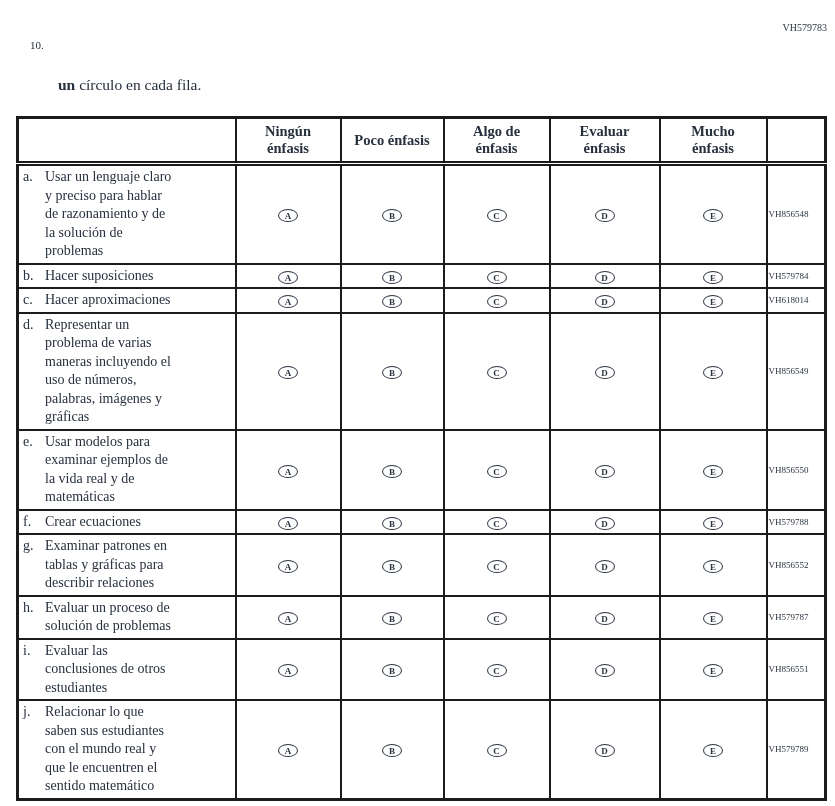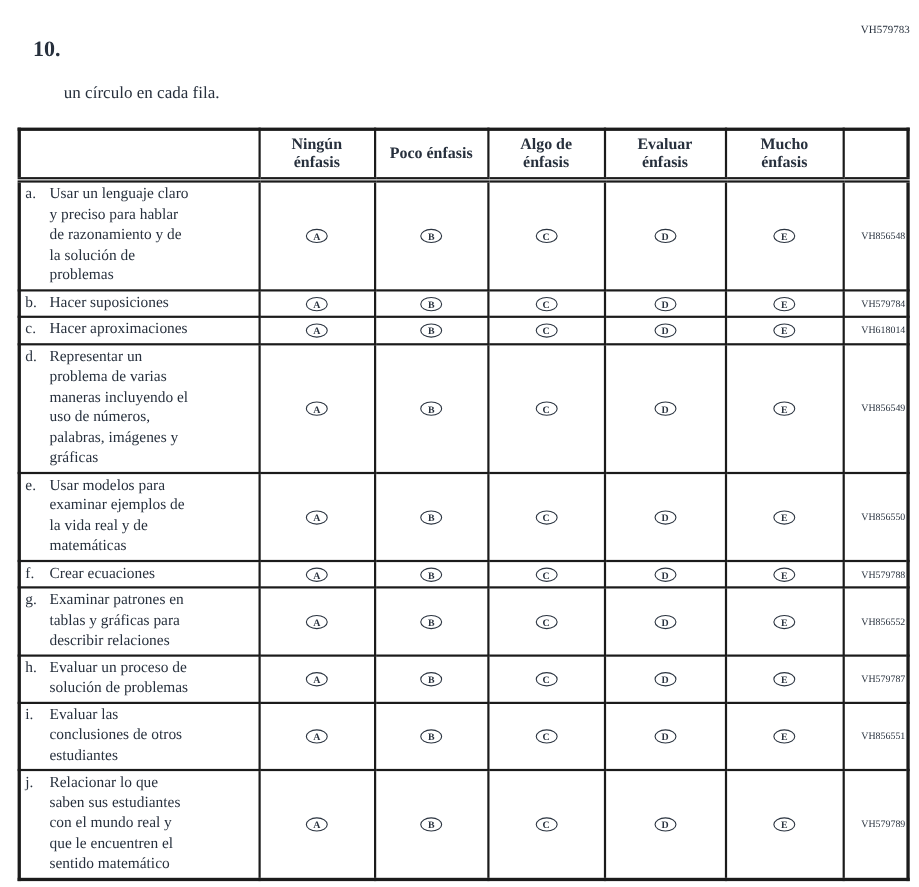--- a/index.html
+++ b/index.html
@@ -16,31 +16,31 @@
     top:22px;right:8px;
     font-size:10px;
     color:#2b3440;
   }
   .question{
     position:absolute;
     top:36px;left:30px;
     display:flex;
   }
   .q-number{
-    font-weight:bold;
-    font-size:20px;
+    font-weight:normal;
+    font-size:11px;
     line-height:19.5px;
     width:28px;
     flex:0 0 28px;
   }
   .q-text{
     font-size:15.5px;
     line-height:19.5px;
   }
-  .q-text .bold{font-weight:normal;}
+  .q-text .bold{font-weight:bold;}
   .qtable{
     position:absolute;
     top:116px;left:16px;
     width:808px;
     border-collapse:collapse;
     table-layout:fixed;
     padding-left:22px;
   }
   .qtable, .qtable td, .qtable th{
     border:2px solid #1b1b1b;
@@ -83,21 +83,21 @@
     border:1.2px solid #2b3440;
     border-radius:50%;
     font-size:9px;
     line-height:13px;
     font-weight:bold;
     text-align:center;
     color:#2b3440;
     box-sizing:border-box;
   }
   .code-cell{
-    text-align:right;
+    text-align:left;
     vertical-align:middle;
     font-size:9px;
     padding:1px;
     color:#2b3440;
     overflow:hidden;
     margin-left:16px;
   }
 </style>
 </head>
 <body>

